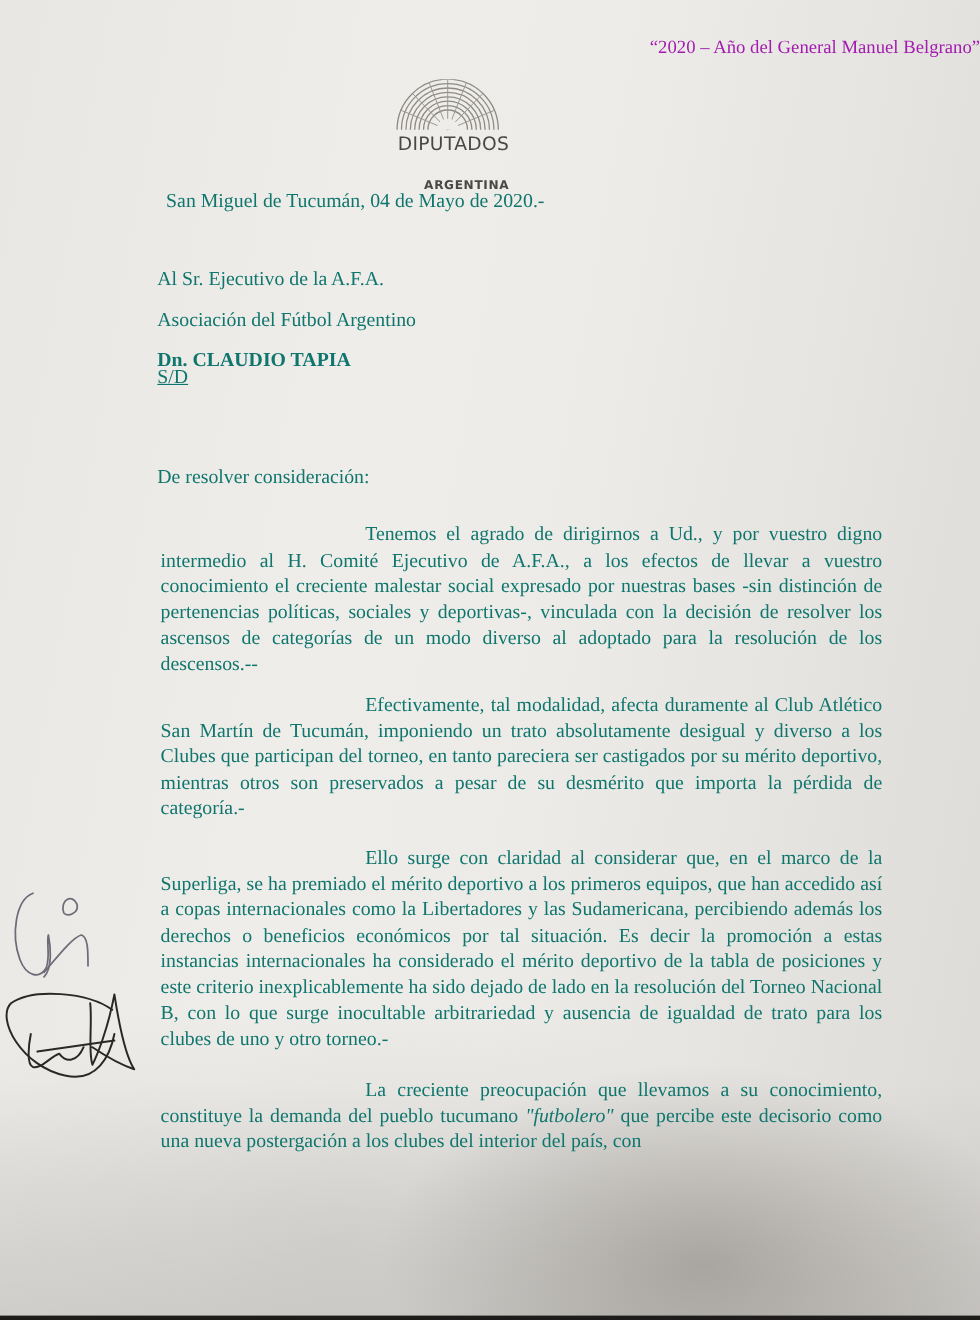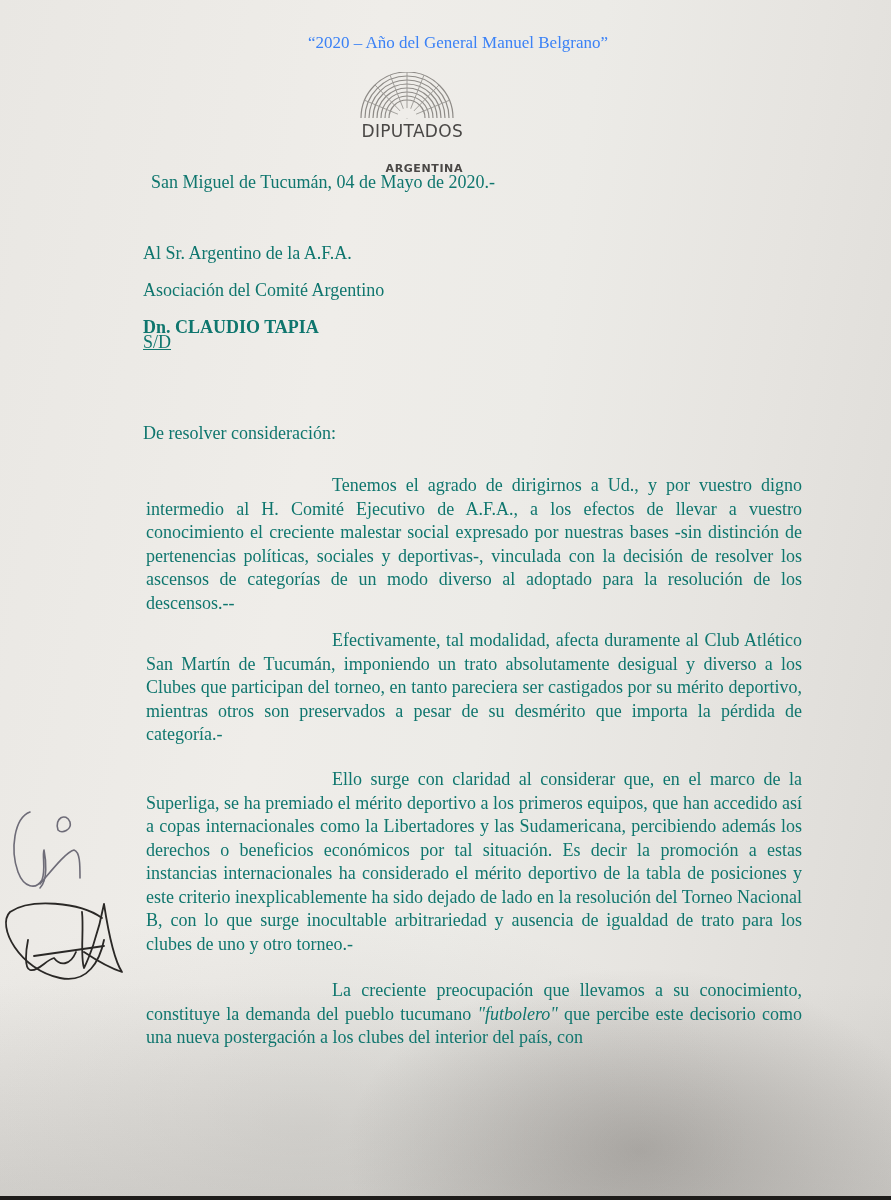--- a/index.html
+++ b/index.html
@@ -29,26 +29,26 @@
       position: absolute;
       left: 0; bottom: 0;
       width: 891px; height: 4px;
       background: #1e1c1a;
     }
     .header-motto {
       position: absolute;
       top: 33px;
       left: 0;
       width: 891px;
-      text-align: center;
+      text-align: right;
       padding-left: 25px;
       box-sizing: border-box;
       font-family: "Liberation Serif", serif;
       font-size: 17px;
-      color: #3b82f6;
+      color: #a21caf;
     }
     .logo {
       position: absolute;
       left: 351px;
       top: 72px;
       width: 112px;
       text-align: right;
     }
     .logo svg { display: block; margin: 0 auto; }
     .logo-title {
@@ -142,22 +142,22 @@
       <line x1="50" y1="46" x2="93" y2="28"></line>
     </g>
     <path d="M40 46 A10 10 0 0 1 60 46 Z" fill="#efede9"></path>
   </svg>
   <div class="logo-title">DIPUTADOS</div>
   <div class="logo-sub">ARGENTINA</div>
 </div>
 
 <div class="date-line body-text">San Miguel de Tucumán, 04 de Mayo de 2020.-</div>
 
-<div class="addr addr-1 body-text">Al Sr. Argentino de la A.F.A.</div>
-<div class="addr addr-2 body-text">Asociación del Comité Argentino</div>
+<div class="addr addr-1 body-text">Al Sr. Ejecutivo de la A.F.A.</div>
+<div class="addr addr-2 body-text">Asociación del Fútbol Argentino</div>
 <div class="addr addr-3 body-text">Dn. CLAUDIO TAPIA</div>
 <div class="addr addr-4 body-text">S/D</div>
 
 <div class="salutation body-text">De resolver consideración:</div>
 
 <p class="para p1 body-text">Tenemos el agrado de dirigirnos a Ud., y por vuestro digno intermedio al H. Comité Ejecutivo de A.F.A., a los efectos de llevar a vuestro conocimiento el creciente malestar social expresado por nuestras bases -sin distinción de pertenencias políticas, sociales y deportivas-, vinculada con la decisión de resolver los ascensos de categorías de un modo diverso al adoptado para la resolución  de los descensos.--</p>
 <p class="para p2 body-text">Efectivamente, tal modalidad, afecta duramente al Club Atlético San Martín de Tucumán, imponiendo un trato absolutamente desigual y diverso a los Clubes que participan del torneo, en tanto pareciera ser castigados por su mérito deportivo, mientras otros son preservados a pesar de su desmérito que importa la pérdida de categoría.-</p>
 <p class="para p3 body-text">Ello surge con claridad al considerar que, en el marco de la Superliga, se ha premiado el mérito deportivo a los primeros equipos, que han accedido así a copas internacionales como la Libertadores y las Sudamericana, percibiendo además los derechos o beneficios económicos por tal situación. Es decir la promoción a estas instancias internacionales ha considerado el mérito deportivo de la tabla de posiciones y este criterio inexplicablemente ha sido dejado de lado en la resolución del Torneo Nacional B, con lo que surge inocultable arbitrariedad y ausencia de igualdad de trato para los clubes de uno y otro torneo.-</p>
 <p class="para p4 body-text"><span>La creciente preocupación que llevamos a su conocimiento, constituye la demanda del pueblo tucumano </span><em>"futbolero"</em><span> que percibe este decisorio como una nueva postergación a los clubes del interior del país, con</span></p>
 

